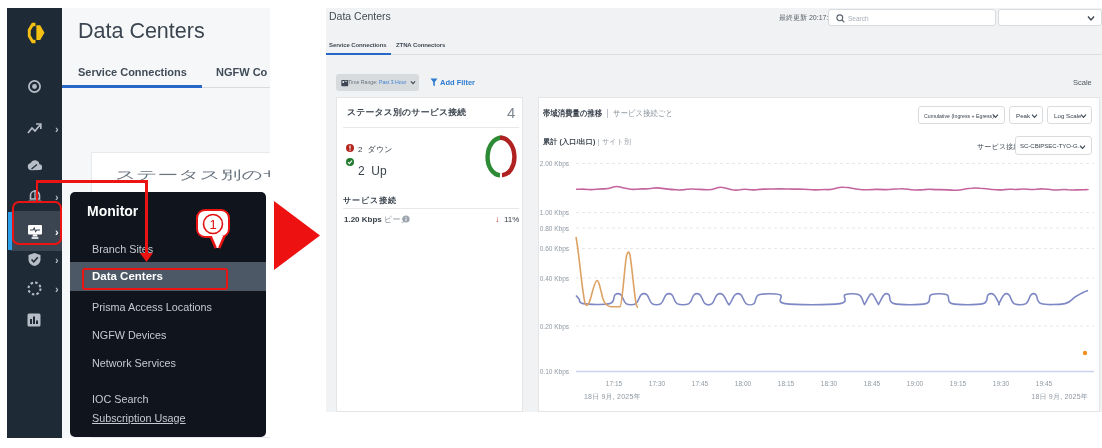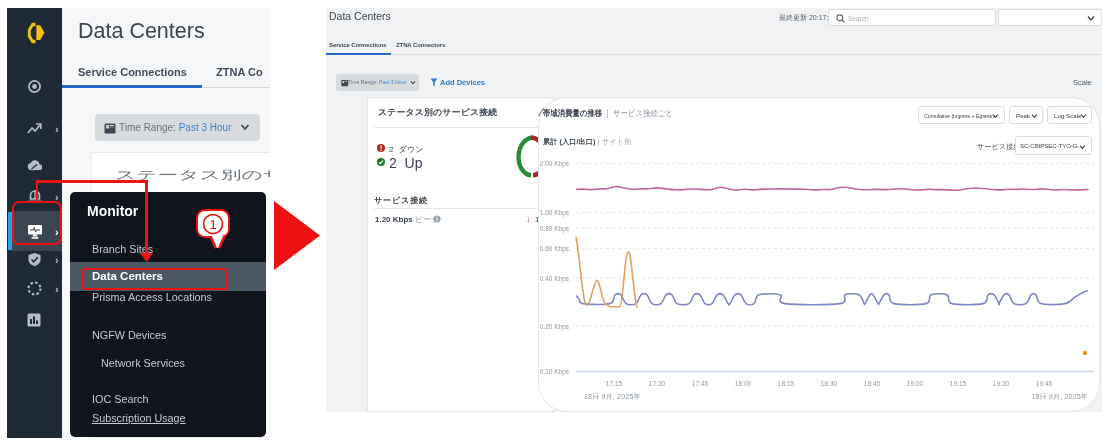--- a/index.html
+++ b/index.html
@@ -92,48 +92,36 @@
     <div class="chev" style="top:275px">›</div>
     <svg class="sic" style="top:305px" width="14" height="14" viewBox="0 0 14 14">
           <rect x="0.5" y="0.5" width="13" height="13" rx="1.5" fill="#b6bdc6"></rect>
           <rect x="3" y="6" width="2" height="5" fill="#1e2a36"></rect>
           <rect x="6" y="3.5" width="2" height="7.5" fill="#1e2a36"></rect>
           <rect x="9" y="7.5" width="2" height="3.5" fill="#1e2a36"></rect>
         </svg>
   </div>
   <div id="lptitle">Data Centers</div>
   <div class="lptab" style="left:71px;">Service Connections</div>
-  <div class="lptab" style="left:209px;">ZTNA Co</div>
+  <div class="lptab" style="left:209px;">NGFW Co</div>
   <div id="lpunderline"></div>
   <div id="lptabline"></div>
-  <div id="lptrbtn">
-    <svg style="position:absolute;left:9px;top:8px" width="12" height="12" viewBox="0 0 12 12">
-          <rect x="0.5" y="1.5" width="11" height="10" rx="1.2" fill="#3e4854"></rect>
-          <rect x="2" y="5" width="8" height="0.2" fill="#fff"></rect>
-          <rect x="2.2" y="3" width="2.6" height="3.4" rx="0.5" fill="#d8dbde"></rect>
-          <rect x="5.6" y="3" width="4.2" height="1.2" fill="#d8dbde"></rect>
-        </svg>
-    <span style="margin-left:24px;">Time Range: <span style="color:#3e82d4;">Past 3 Hour</span></span>
-    <svg style="position:absolute;right:10px;top:9px" width="10" height="8" viewBox="0 0 10 8">
-          <path d="M1.5 2 L5 6 L8.5 2" fill="none" stroke="#3e4854" stroke-width="1.8"></path>
-        </svg>
-  </div>
   <div id="lpcard">
     <div id="lpjp">ステータス別のサービス接</div>
   </div>
 </div>
 
 <div id="popup">
   <div class="ttl">Monitor</div>
   <div class="mi" style="top:51px;">Branch Sites</div>
   <div id="pophl"></div>
   <div id="popdc">Data Centers</div>
-  <div class="mi" style="top:99px;text-align:center;">Prisma Access Locations</div>
+  <div class="mi" style="top:109px;text-align:center;">Prisma Access Locations</div>
   <div class="mi" style="top:137px;">NGFW Devices</div>
-  <div class="mi" style="top:165px;margin-left:9px;">Network Services</div>
+  <div class="mi" style="top:165px;">Network Services</div>
   <div class="mi" style="top:201px;">IOC Search</div>
   <div class="mi" style="top:220px;text-decoration:underline;">Subscription Usage</div>
 </div>
 
 <div class="red" style="left:12px;top:201px;width:50px;height:44px;border-radius:7px;"></div>
 <div class="abs" style="left:35.5px;top:180px;width:2.5px;height:21px;background:#ec1313;"></div>
 <div class="abs" style="left:35.5px;top:180px;width:112px;height:2.5px;background:#ec1313;"></div>
 <div class="abs" style="left:145px;top:180px;width:2.5px;height:74px;background:#ec1313;"></div>
 <svg class="abs" style="left:140px;top:253px" width="13" height="9" viewBox="0 0 13 9">
       <path d="M0 0 L13 0 L6.5 9 Z" fill="#ec1313"></path>
@@ -182,58 +170,58 @@
           <rect x="5.6" y="3" width="4.2" height="1.2" fill="#d8dbde"></rect>
         </svg>
     <span style="margin-left:12px;">Time Range: <span style="color:#3e82d4;">Past 3 Hour</span></span>
     <svg style="position:absolute;right:3px;top:6px" width="6" height="5" viewBox="0 0 10 8">
           <path d="M1.5 2 L5 6 L8.5 2" fill="none" stroke="#3e4854" stroke-width="1.8"></path>
         </svg>
   </div>
   <svg class="abs" style="left:104px;top:70px" width="8" height="9" viewBox="0 0 8 9">
         <path d="M0.5 0.5 L7.5 0.5 L4.8 4 L4.8 8.2 L3.2 7.2 L3.2 4 Z" fill="#2e7cd1"></path>
       </svg>
-  <div class="abs" style="left:114px;top:70px;font-size:7.5px;font-weight:bold;color:#2e7cd1;">Add Devices</div>
+  <div class="abs" style="left:114px;top:70px;font-size:7.5px;font-weight:bold;color:#2e7cd1;">Add Filter</div>
   <div class="abs" style="left:747px;top:70px;font-size:7.5px;color:#4e5862;">Scale</div>
 
-  <div class="card" style="left:10px;top:89px;width:187px;height:315px;margin-left:31px;">
+  <div class="card" style="left:10px;top:89px;width:187px;height:315px;">
     <div class="abs b jp" style="left:10px;top:9px;font-size:8.5px;white-space:nowrap;transform:scaleX(1.04);transform-origin:0 0;">ステータス別のサービス接続</div>
     <div class="abs" style="left:170px;top:6px;font-size:15px;color:#7e8790;">4</div>
     <div class="abs" style="left:6px;top:29px;width:176px;height:1px;background:#e6e8ea;"></div>
     <svg class="abs" style="left:9px;top:46px" width="8" height="8" viewBox="0 0 8 8">
           <circle cx="4" cy="4" r="4" fill="#b3261e"></circle>
           <rect x="3.4" y="1.5" width="1.2" height="3.2" fill="#fff"></rect>
           <rect x="3.4" y="5.5" width="1.2" height="1.2" fill="#fff"></rect>
         </svg>
     <div class="abs jp" style="left:21px;top:45.5px;font-size:8px;color:#39424c;">2&nbsp; ダウン</div>
     <svg class="abs" style="left:9px;top:60px" width="8" height="8" viewBox="0 0 8 8">
           <circle cx="4" cy="4" r="4" fill="#1f7a2e"></circle>
           <path d="M2 4.2 L3.4 5.6 L6 2.6" fill="none" stroke="#fff" stroke-width="1.1"></path>
         </svg>
-    <div class="abs" style="left:21px;top:57px;font-size:14px;color:#39424c;">2&nbsp; Up</div>
+    <div class="abs" style="left:21px;top:66px;font-size:12px;color:#39424c;">2&nbsp; Up</div>
 
     <svg class="abs" style="left:146px;top:37px" width="36" height="43" viewBox="0 0 36 43">
       <g transform="translate(18,21.5)">
         <path d="M0 -18.8 A 13.4 18.8 0 0 0 0 18.8" fill="none" stroke="#2e8b35" stroke-width="4.4" transform="rotate(3)"></path>
         <path d="M0 -18.8 A 13.4 18.8 0 0 1 0 18.8" fill="none" stroke="#b02221" stroke-width="4.4" transform="rotate(-3)"></path>
       </g>
     </svg>
     <div class="abs b jp" style="left:6px;top:97px;font-size:8px;letter-spacing:0.9px;">サービス接続</div>
     <div class="abs" style="left:6px;top:110px;width:176px;height:1px;background:#e6e8ea;"></div>
     <div class="abs" style="left:7px;top:116px;font-size:8px;color:#39424c;"><b>1.20 Kbps</b> <span class="g jp">ピーク</span></div>
     <svg class="abs" style="left:64.5px;top:117px" width="8" height="8" viewBox="0 0 8 8">
           <circle cx="4" cy="4" r="3.6" fill="#9aa2ab"></circle>
           <rect x="3.5" y="1.8" width="1" height="1" fill="#fff"></rect>
           <rect x="3.5" y="3.4" width="1" height="2.8" fill="#fff"></rect>
         </svg>
     <div class="abs" style="left:158px;top:116px;font-size:9px;color:#c23030;font-weight:bold;">↓</div>
     <div class="abs" style="left:167px;top:117px;font-size:8px;color:#39424c;">11%</div>
   </div>
 
-  <div class="card" style="left:212px;top:89px;width:562px;height:315px;border-radius:29px;">
+  <div class="card" style="left:212px;top:89px;width:562px;height:315px;">
     <div class="abs b jp" style="left:4px;top:10px;font-size:8.5px;white-space:nowrap;transform:scaleX(0.85);transform-origin:0 0;">帯域消費量の推移 <span style="font-weight:normal;color:#9aa2ab;">&nbsp;|&nbsp; <span class="g jp" style="font-weight:normal;">サービス接続ごと</span></span></div>
     <div class="wbox" style="left:379px;top:8px;width:87px;height:18px;font-size:5.2px;color:#39424c;line-height:18px;"><span style="margin-left:5px;">Cumulative (Ingress + Egress)</span><svg style="position:absolute;right:5px;top:6px" width="7" height="6" viewBox="0 0 10 8">
             <path d="M1.5 2 L5 6 L8.5 2" fill="none" stroke="#3e4854" stroke-width="1.6"></path>
           </svg></div>
     <div class="wbox" style="left:470px;top:8px;width:34px;height:18px;font-size:6.2px;color:#39424c;line-height:18px;"><span style="margin-left:6px;">Peak</span><svg style="position:absolute;right:4px;top:6px" width="7" height="6" viewBox="0 0 10 8">
             <path d="M1.5 2 L5 6 L8.5 2" fill="none" stroke="#3e4854" stroke-width="1.6"></path>
           </svg></div>
     <div class="wbox" style="left:508px;top:8px;width:45px;height:18px;font-size:6.2px;color:#39424c;line-height:18px;"><span style="margin-left:6px;">Log Scale</span><svg style="position:absolute;right:4px;top:6px" width="7" height="6" viewBox="0 0 10 8">
             <path d="M1.5 2 L5 6 L8.5 2" fill="none" stroke="#3e4854" stroke-width="1.6"></path>
           </svg></div>

